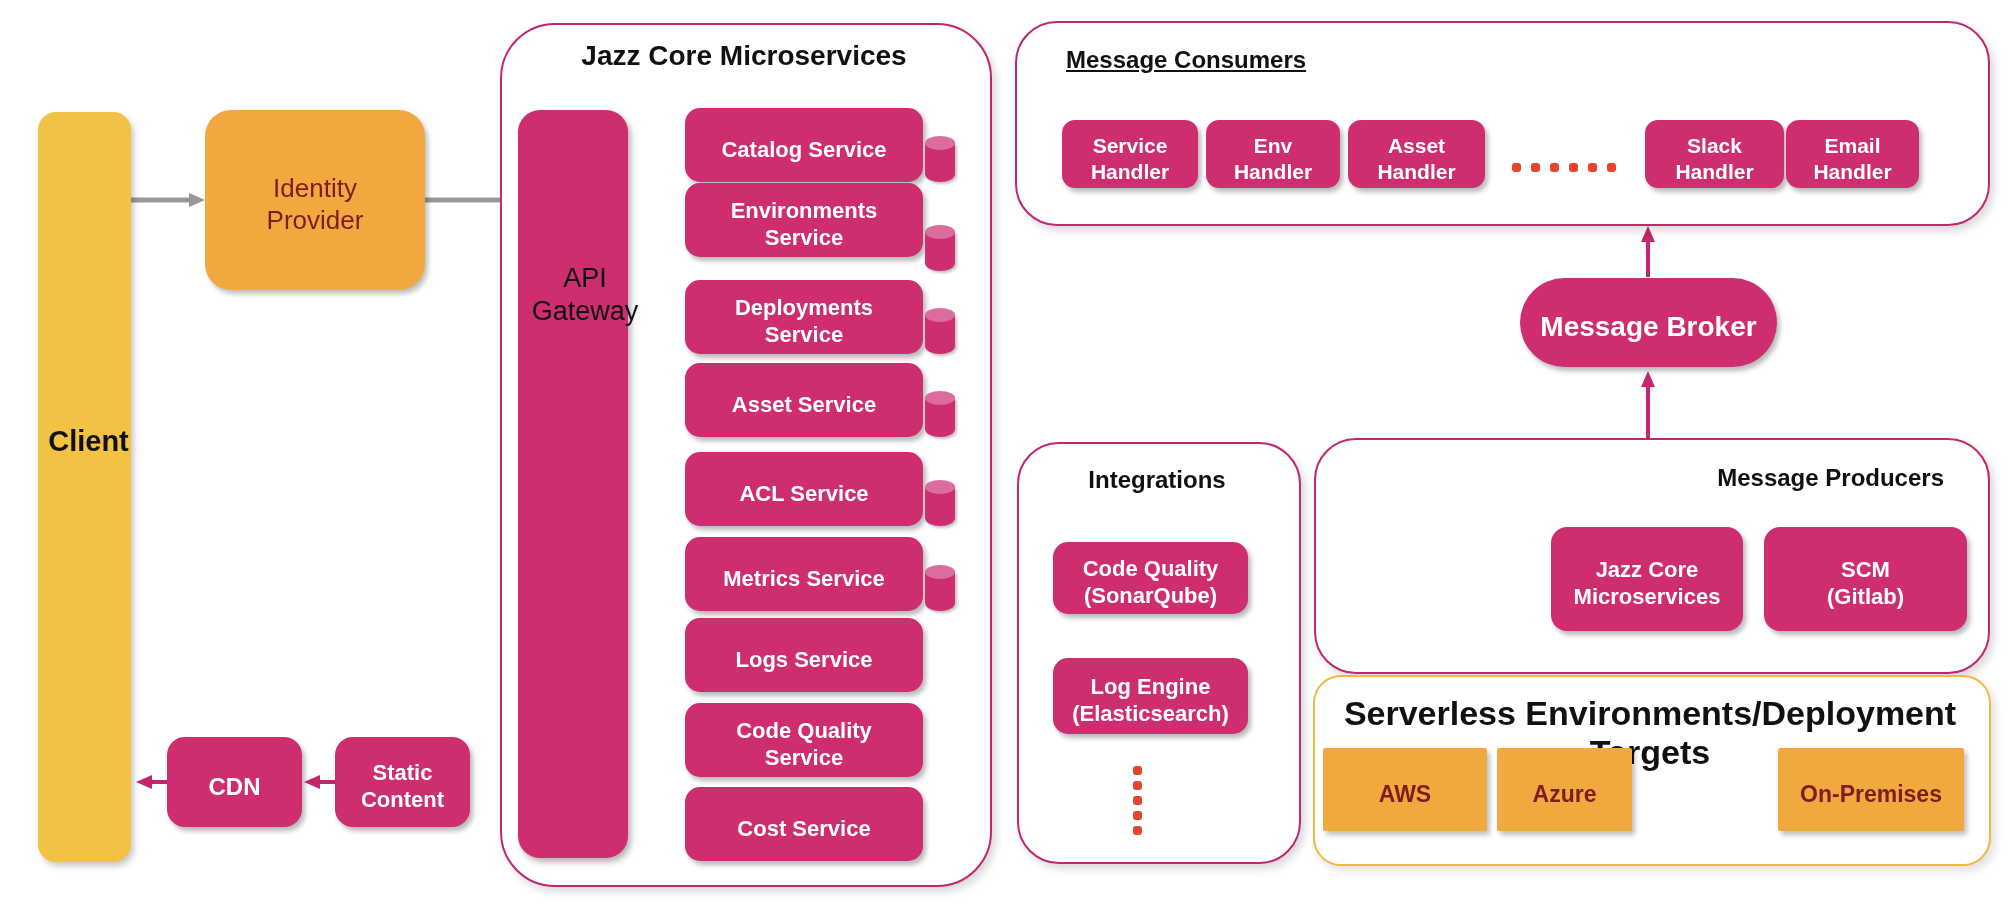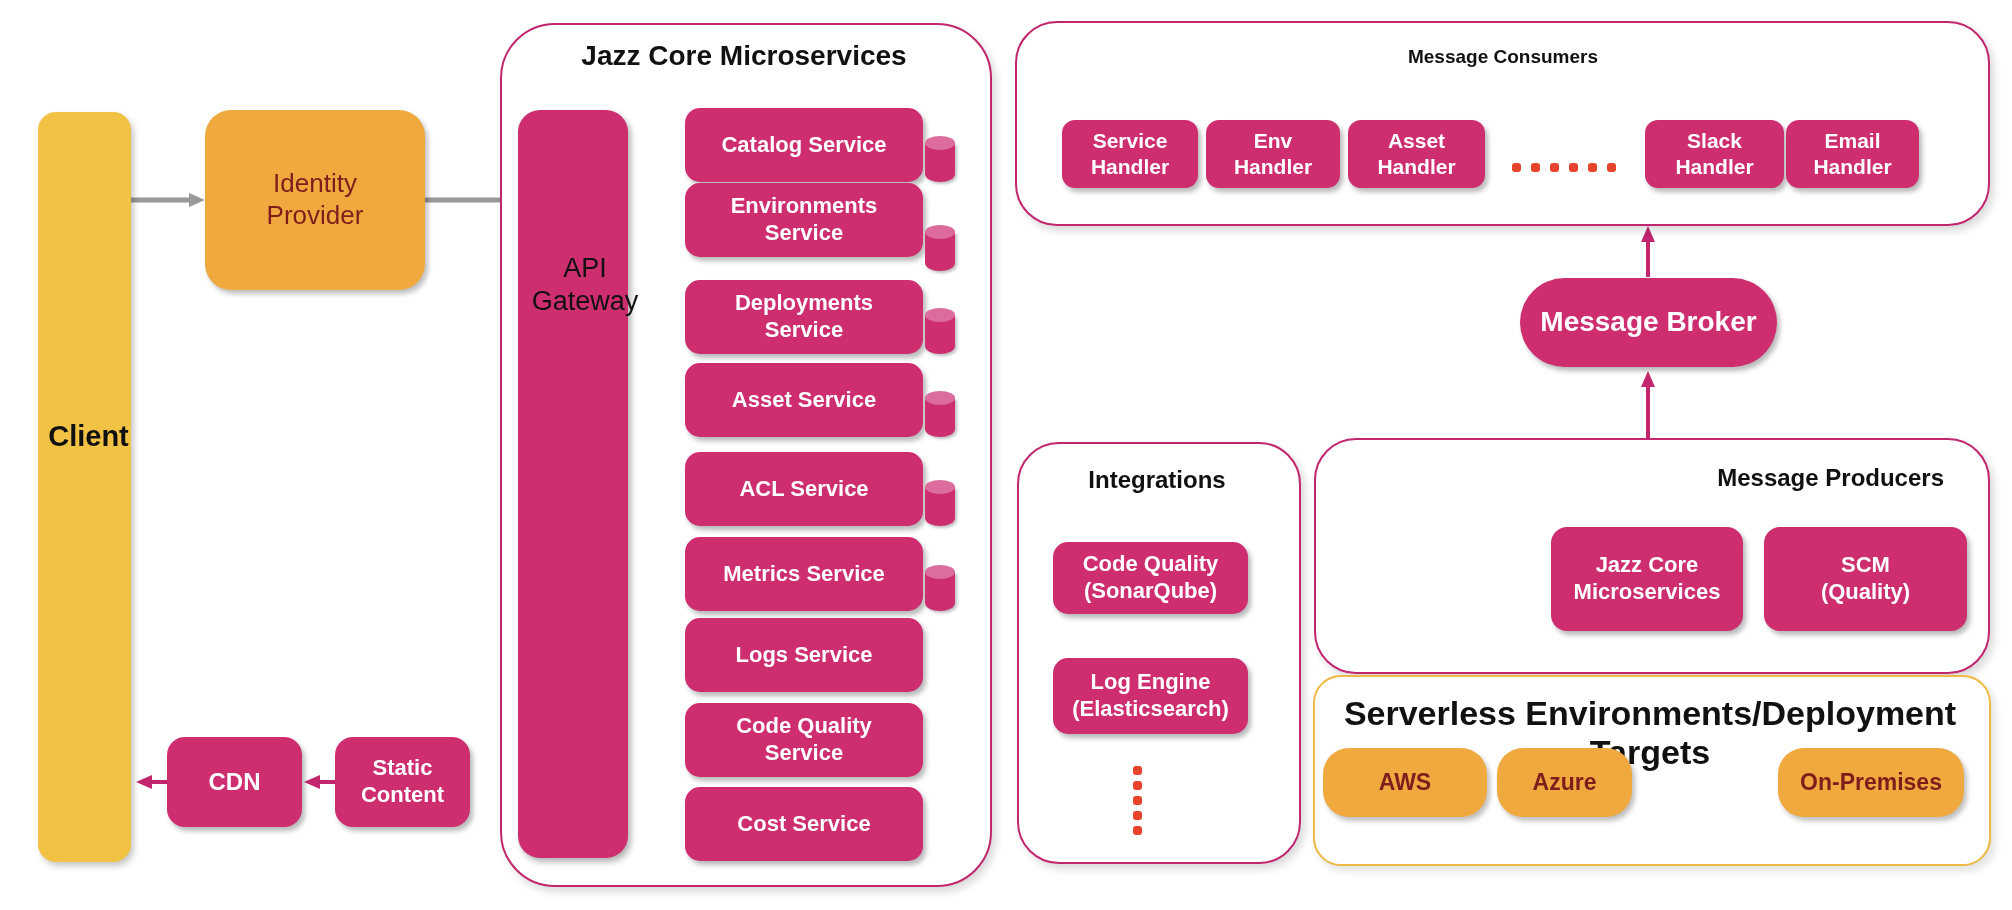--- a/index.html
+++ b/index.html
@@ -1,21 +1,21 @@
 <!DOCTYPE html>
 <html><head>
 <meta charset="utf-8">
 <style>
   html,body{margin:0;padding:0;background:#fff;}
   .canvas{
     position:relative;width:2012px;height:910px;background:#fff;overflow:hidden;
     font-family:"Liberation Sans",sans-serif;color:#1a1a1a;
   }
   .abs{position:absolute;}
-  .lbl{white-space:pre-line;text-align:center;line-height:1.22;}
+  .lbl{white-space:pre-line;text-align:center;line-height:1.22;margin-top:10px;}
   
   .pinkbox{
     background:#CE2D70;color:#fff;border-radius:15px;
     display:flex;align-items:center;justify-content:center;
     box-shadow:3px 4px 5px rgba(0,0,0,.28);
     font-weight:bold;
   }
   .orangebox{
     background:#EFA93F;color:#7f1d1d;border-radius:15px;
     display:flex;align-items:center;justify-content:center;
@@ -42,37 +42,37 @@
   .apigw{left:518px;top:110px;width:110px;height:748px;border-radius:22px;
          background:#CE2D70;box-shadow:3px 4px 6px rgba(0,0,0,.3);
          display:flex;justify-content:center;align-items:flex-start;padding-top:142px;box-sizing:border-box;padding-left:24px;}
   .apigw .lbl{color:#111;font-size:27px;font-weight:500;}
   .svc{left:685px;width:238px;height:74px;font-size:22px;}
   .cyl{position:absolute;width:30px;height:46px;left:925px;}
   .cyl-top{position:absolute;left:0;top:0;width:30px;height:14px;background:#DB6C9D;border-radius:50%;z-index:1;}
   .cyl-body{position:absolute;left:0;top:7px;width:30px;height:39px;background:#CE2D70;
             border-radius:0 0 15px 15px/0 0 8px 8px;box-shadow:2px 2px 3px rgba(0,0,0,.25);}
   .consumers{left:1015px;top:21px;width:971px;height:201px;}
-  .constitle{left:1066px;top:46px;width:874px;text-align:center;font-size:19px;}
+  .constitle{left:1066px;top:46px;width:874px;text-align:left;font-size:24px;text-decoration:underline;}
   .hnd{top:120px;height:68px;font-size:21px;border-radius:13px;}
   .dotrow{display:flex;gap:10px;}
   .dotcol{display:flex;flex-direction:column;gap:6px;}
   .dot{width:9px;height:9px;background:#E8432D;border-radius:3px;}
   .broker{left:1520px;top:278px;width:257px;height:89px;border-radius:45px;font-size:28px;}
   .producers{left:1314px;top:438px;width:672px;height:232px;}
   .prodtitle{left:1314px;top:464px;width:630px;text-align:right;font-size:24px;}
   .prod{top:527px;height:104px;font-size:22px;border-radius:16px;}
   .integrations{left:1017px;top:442px;width:280px;height:418px;}
   .inttitle{left:1017px;top:466px;width:280px;text-align:center;font-size:24px;}
   .intbox{left:1053px;width:195px;font-size:22px;border-radius:15px;}
   .serverless{left:1313px;top:675px;width:674px;height:187px;
               background:#fff;border:2.5px solid #EFB942;border-radius:28px;
               box-shadow:4px 5px 8px rgba(0,0,0,.12);}
   .srvtitle{left:1313px;top:694px;width:674px;text-align:center;font-size:34px;}
-  .target{top:748px;height:69px;border-radius:26px;font-size:23px;font-weight:600;}
+  .target{top:748px;height:83px;border-radius:2px;font-size:23px;font-weight:600;}
   svg.overlay{position:absolute;left:0;top:0;pointer-events:none;}
 </style>
 </head>
 <body>
 
 <div class="canvas">
 
   <svg class="overlay" width="2012" height="910" viewBox="0 0 2012 910">
     <defs>
       <marker id="ag" viewBox="0 0 16 14" refX="1" refY="7" markerWidth="16" markerHeight="14" markerUnits="userSpaceOnUse" orient="auto">
@@ -212,21 +212,21 @@
   </div>
 
   <div class="abs container producers"></div>
   <div class="abs sectitle prodtitle">Message Producers</div>
   <div class="abs pinkbox prod" style="left:1551px;width:192px">
       <span class="lbl">Jazz Core
 Microservices</span>
     </div>
   <div class="abs pinkbox prod" style="left:1764px;width:203px">
       <span class="lbl">SCM
-(Quality)</span>
+(Gitlab)</span>
     </div>
 
   <div class="abs container integrations"></div>
   <div class="abs sectitle inttitle">Integrations</div>
   <div class="abs pinkbox intbox" style="top:542px;height:72px">
       <span class="lbl">Code Quality
 (SonarQube)</span>
     </div>
   <div class="abs pinkbox intbox" style="top:658px;height:76px">
       <span class="lbl">Log Engine

